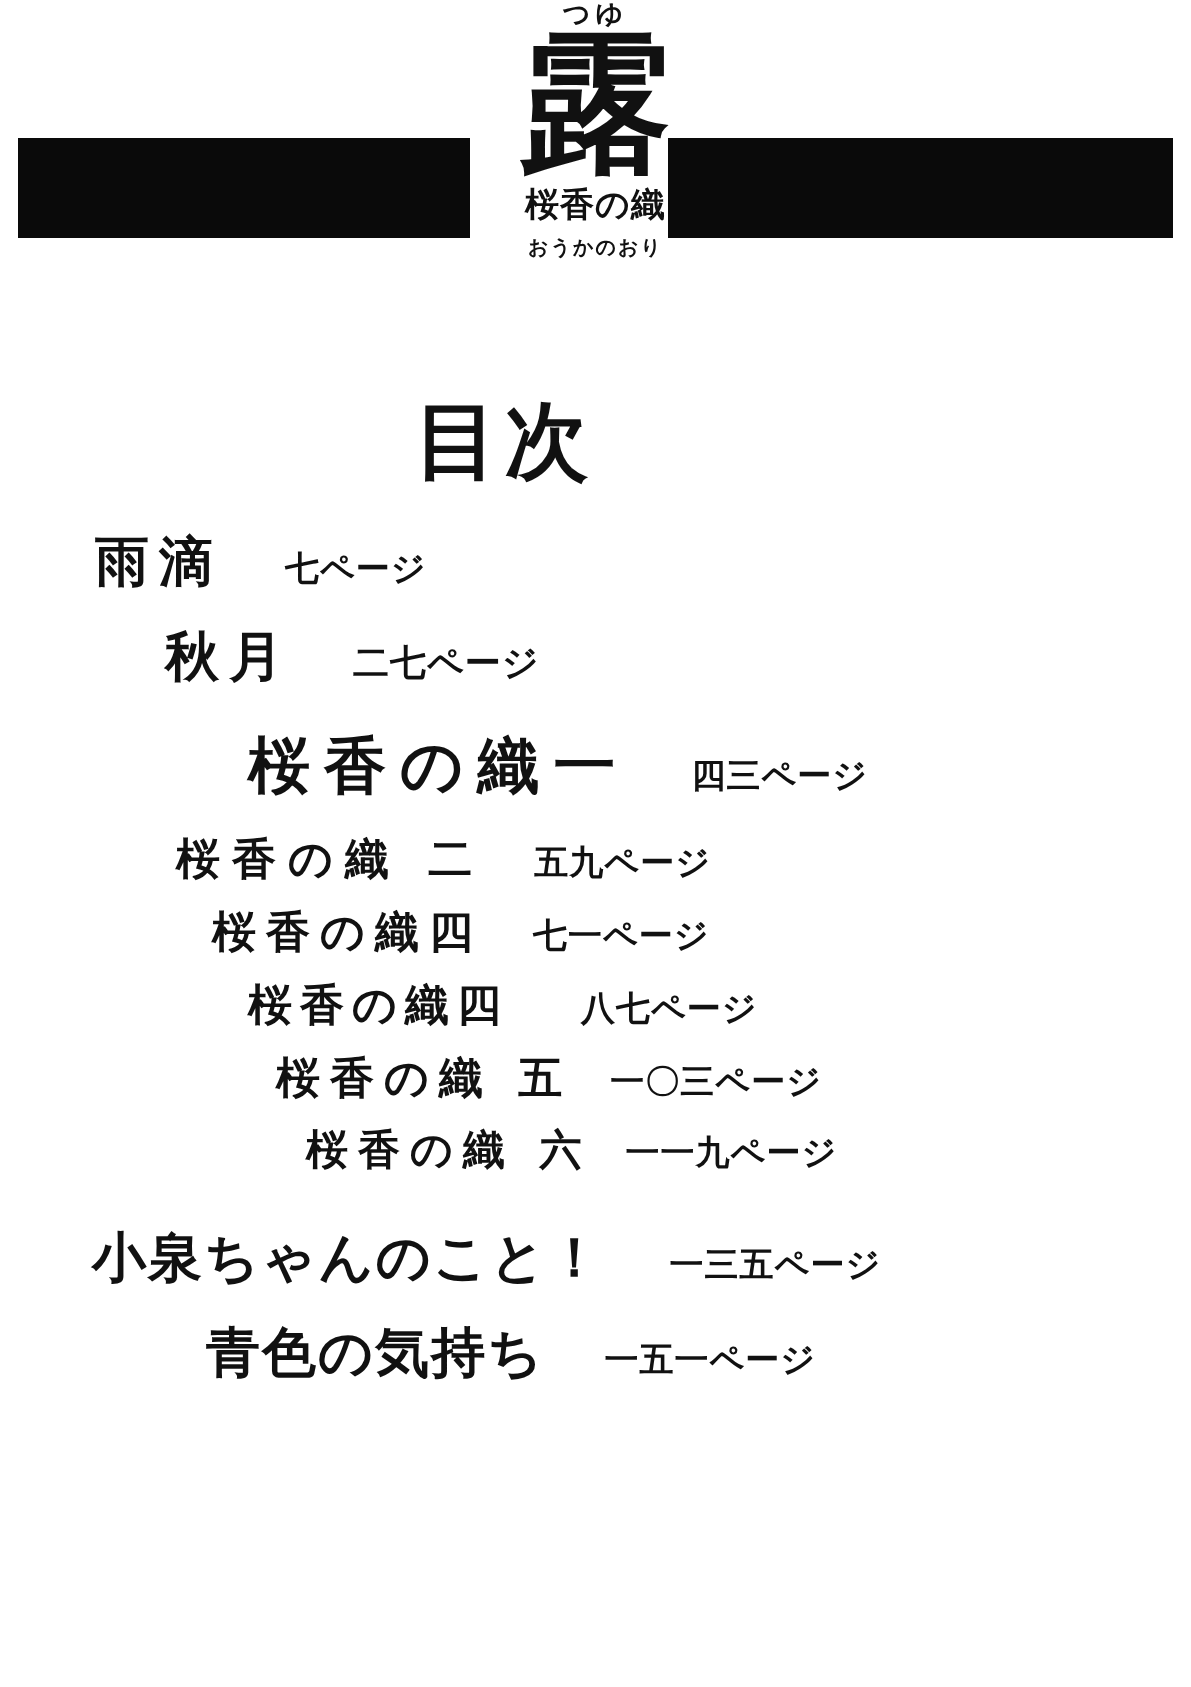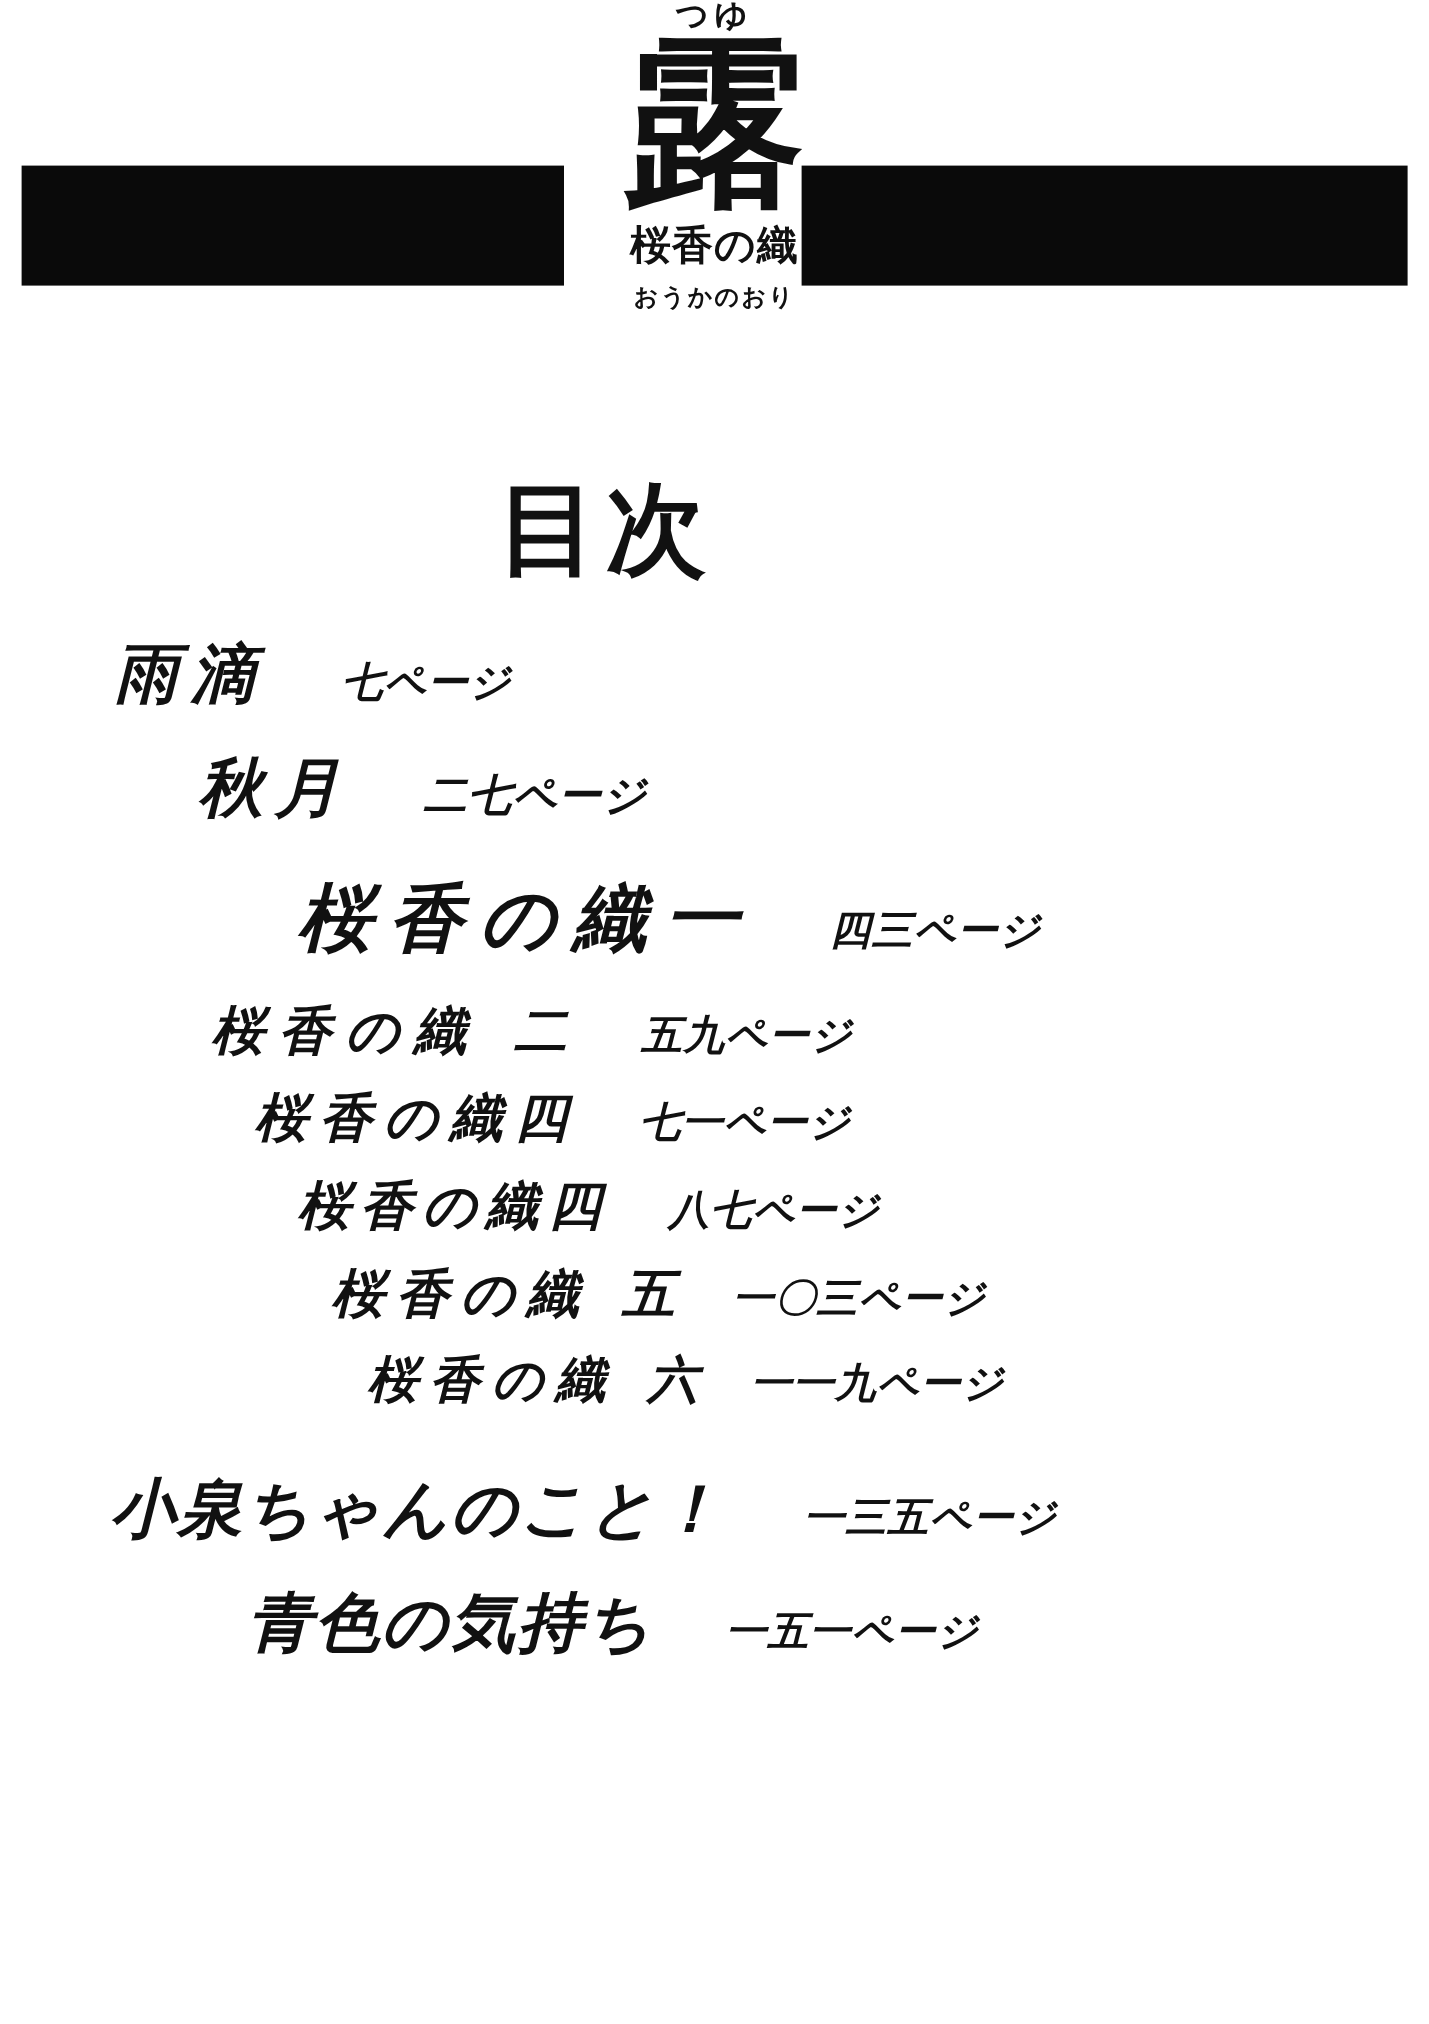--- a/index.html
+++ b/index.html
@@ -87,21 +87,20 @@
     position: absolute;
     top: 520px;
     left: 0;
     width: 1191px;
   }
   .toc-row {
     position: relative;
     display: block;
     white-space: nowrap;
     font-family: "DejaVu Serif", serif;
-    font-style: italic;
   }
   .toc-title {
     display: inline-block;
     font-weight: 700;
   }
   .toc-page {
     display: inline-block;
     font-weight: 700;
     font-family: "DejaVu Sans", sans-serif;
   }
@@ -122,21 +121,21 @@
   .r3  { margin-left: 176px; margin-top: 22px;  }
   .r3 .toc-title { font-size: 44px; letter-spacing: 12px; }
   .r3 .toc-page  { font-size: 34px; margin-left: 50px; letter-spacing: 1px; }
 
   .r4  { margin-left: 212px; margin-top: 14px;  }
   .r4 .toc-title { font-size: 44px; letter-spacing: 10px; }
   .r4 .toc-page  { font-size: 34px; margin-left: 50px; letter-spacing: 1px; }
 
   .r5  { margin-left: 248px; margin-top: 14px;  }
   .r5 .toc-title { font-size: 44px; letter-spacing: 8px; }
-  .r5 .toc-page  { font-size: 34px; margin-left: 48px; letter-spacing: 1px; }
+  .r5 .toc-page  { font-size: 34px; margin-left: 72px; letter-spacing: 1px; }
 
   .r6  { margin-left: 276px; margin-top: 14px;  }
   .r6 .toc-title { font-size: 44px; letter-spacing: 10px; }
   .r6 .toc-page  { font-size: 34px; margin-left: 38px; letter-spacing: 1px; text-align: right; }
 
   .r7  { margin-left: 306px; margin-top: 14px;  }
   .r7 .toc-title { font-size: 42px; letter-spacing: 10px; }
   .r7 .toc-page  { font-size: 34px; margin-left: 34px; letter-spacing: 1px; }
 
   .r8  { margin-left: 92px;  margin-top: 44px;  }

